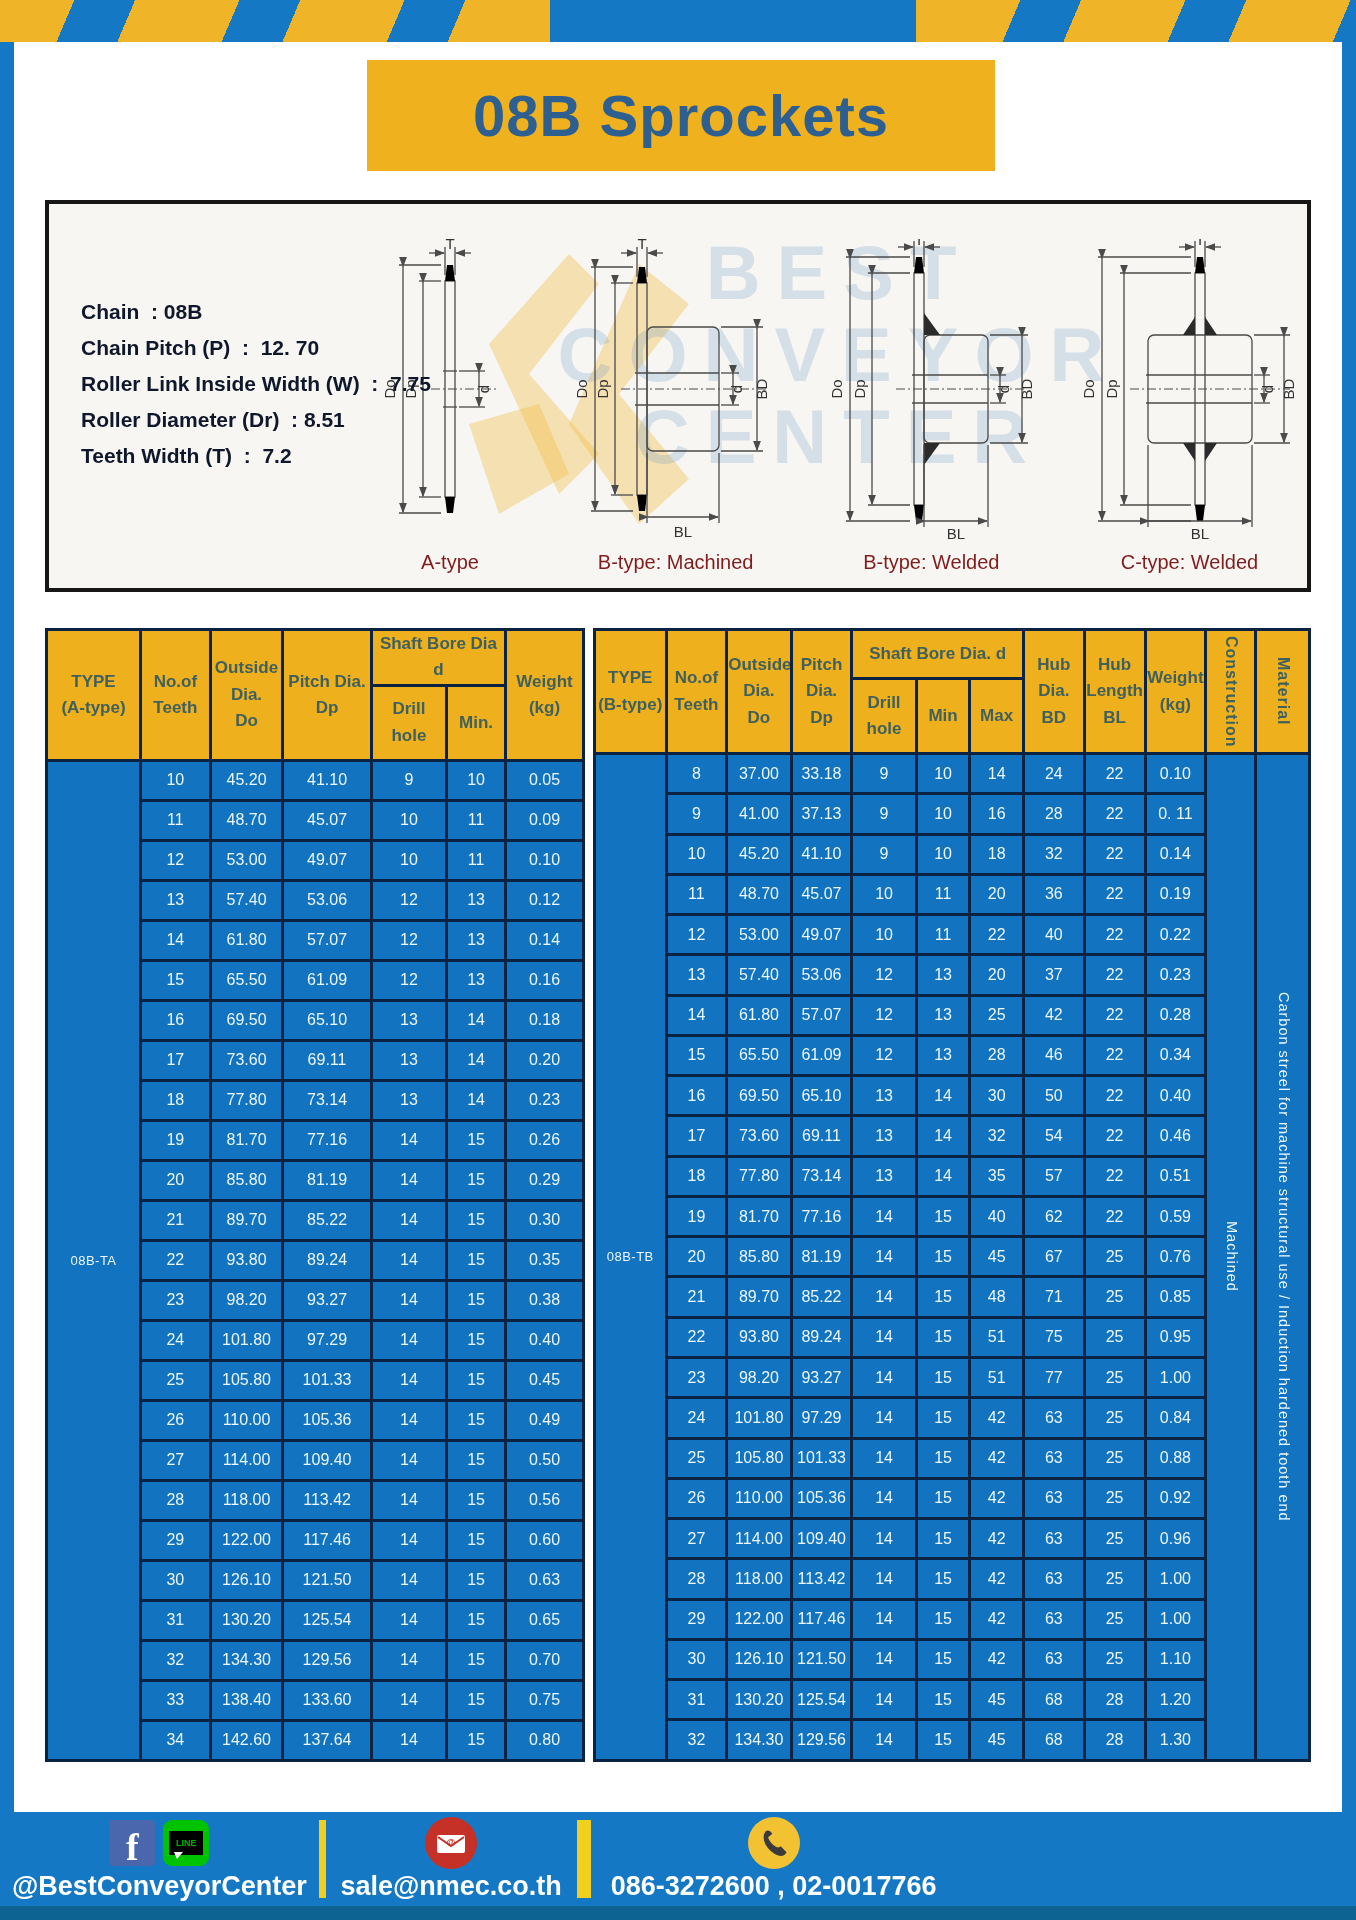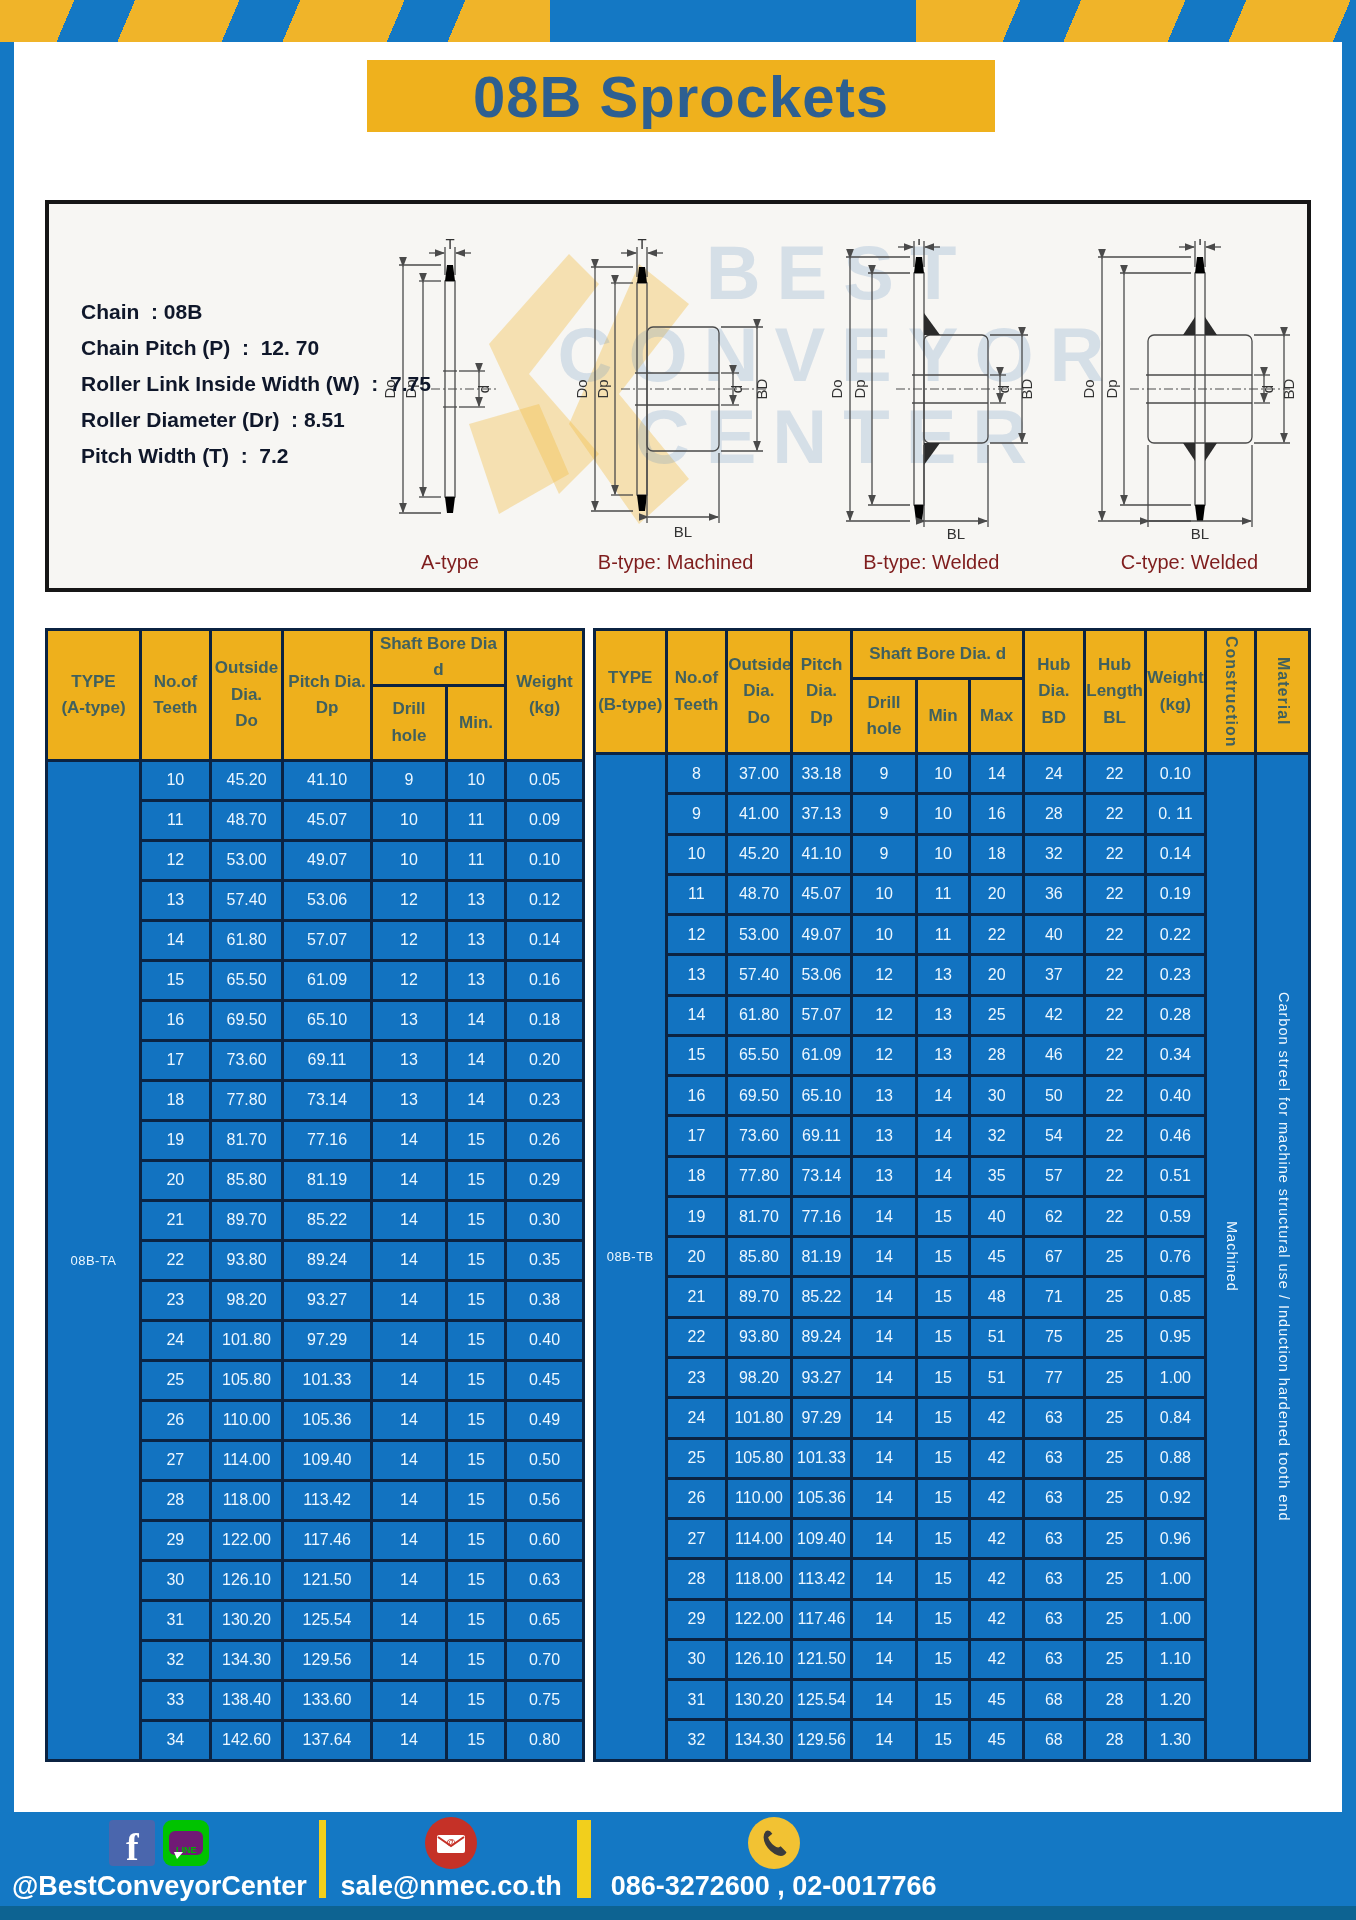--- a/index.html
+++ b/index.html
@@ -9,21 +9,21 @@
   }
   
   .top-band{position:absolute;top:0;left:0;right:0;height:42px;background:#1478c4;overflow:hidden;z-index:6;}
   .stripes-left{position:absolute;top:0;left:-30px;width:580px;height:42px;
     background:repeating-linear-gradient(113deg,#f0b429 0 96px,rgba(0,0,0,0) 96px 152px);}
   .stripes-right{position:absolute;top:0;right:-30px;width:470px;height:42px;
     background:repeating-linear-gradient(113deg,#f0b429 0 96px,rgba(0,0,0,0) 96px 152px);}
   .side-border{position:absolute;top:42px;bottom:0;width:14px;background:#1478c4;z-index:6;}
   .side-border.left{left:0;} .side-border.right{right:0;}
   
-  .title-box{position:absolute;left:367px;top:60px;width:628px;height:72px;background:#efb11d;
+  .title-box{position:absolute;left:367px;top:60px;width:628px;height:111px;background:#efb11d;
     display:flex;align-items:center;justify-content:center;z-index:3;}
   .title-text{font-size:58px;font-weight:bold;color:#2d5f91;letter-spacing:1px;}
   
   .panel{position:absolute;left:45px;top:200px;width:1266px;height:392px;background:#f7f6f3;
     border:4px solid #161616;box-sizing:border-box;z-index:2;}
   .wm{position:absolute;left:480px;top:28px;width:620px;text-align:center;z-index:0;pointer-events:none;}
   .wm-line{font-size:76px;font-weight:bold;letter-spacing:16px;color:rgba(96,140,190,0.22);line-height:1.08;}
   .wm-logo{position:absolute;left:400px;top:20px;z-index:0;pointer-events:none;}
   .specs{position:absolute;left:32px;top:96px;z-index:2;}
   .spec-line{font-size:21px;font-weight:bold;color:#0f172a;margin-bottom:12px;white-space:nowrap;}
@@ -52,21 +52,21 @@
   .footer{position:absolute;left:0;right:0;bottom:0;height:108px;background:#1478c4;
     border-bottom:14px solid #0d6392;box-sizing:border-box;display:flex;align-items:stretch;z-index:7;}
   .f-sec{display:flex;flex-direction:column;align-items:center;justify-content:flex-end;padding-bottom:4px;}
   .f-sec.s1{flex-basis:23.5%;} .f-sec.s2{flex-basis:18.5%;} .f-sec.s3{flex-basis:31%;} .f-sec.s4{flex-basis:27%;}
   .f-div{width:7px;background:#f2cf1c;margin:8px 0;}
   .f-icons{display:flex;gap:8px;align-items:center;height:52px;}
   .f-label{font-size:27px;font-weight:bold;color:#ffffff;margin-top:2px;white-space:nowrap;}
   .fb-icon{width:46px;height:46px;background:#4a66ad;border-radius:4px;display:flex;align-items:center;justify-content:center;}
   .fb-icon span{color:#fff;font-size:38px;font-weight:bold;font-family:"Liberation Serif",serif;line-height:1;margin-top:8px;}
   .line-icon{width:46px;height:46px;background:#00c300;border-radius:9px;display:flex;align-items:center;justify-content:center;}
-  .line-bubble{width:34px;height:24px;background:#701a75;border-radius:6px;display:flex;align-items:flex-end;justify-content:center;position:relative;}
+  .line-bubble{width:34px;height:24px;background:#000000;border-radius:0;display:flex;align-items:center;justify-content:center;position:relative;}
   .line-bubble::after{content:"";position:absolute;left:5px;bottom:-4px;width:0;height:0;
     border-left:3px solid transparent;border-right:6px solid transparent;border-top:7px solid #fff;}
   .line-bubble span{color:#00b300;font-size:9px;font-weight:bold;letter-spacing:0;}
   .round-icon{width:52px;height:52px;border-radius:50%;display:flex;align-items:center;justify-content:center;}
   .mail-bg{background:#c53127;} .globe-bg{background:#2aa9e0;} .phone-bg{background:#f2c233;}
 </style>
 </head>
 <body>
 
 <div class="top-band">
@@ -92,21 +92,21 @@
     <div class="wm-line">BEST</div>
     <div class="wm-line">CONVEYOR</div>
     <div class="wm-line">CENTER</div>
   </div>
 
   <div class="specs">
     <div class="spec-line"><span>Chain</span>&nbsp; <span>:</span> <span>08B</span></div>
     <div class="spec-line"><span>Chain Pitch (P)</span>&nbsp; <span>:</span>&nbsp; <span>12. 70</span></div>
     <div class="spec-line"><span>Roller Link Inside Width (W)</span>&nbsp; <span>:</span>&nbsp; <span>7.75</span></div>
     <div class="spec-line"><span>Roller Diameter (Dr)</span>&nbsp; <span>:</span> <span>8.51</span></div>
-    <div class="spec-line"><span>Pitch Width (T)</span>&nbsp; <span>:</span>&nbsp; <span>7.2</span></div>
+    <div class="spec-line"><span>Teeth Width (T)</span>&nbsp; <span>:</span>&nbsp; <span>7.2</span></div>
   </div>
 
   <div class="diagrams">
 
     <div class="diagram">
       <svg class="dg" width="150" height="310" viewBox="0 0 150 310">
         <defs>
             <marker id="arwA" markerWidth="8" markerHeight="6" refX="7" refY="3" orient="auto">
               <polygon points="0,0 8,3 0,6" fill="#4a4a4a"></polygon>
             </marker>

